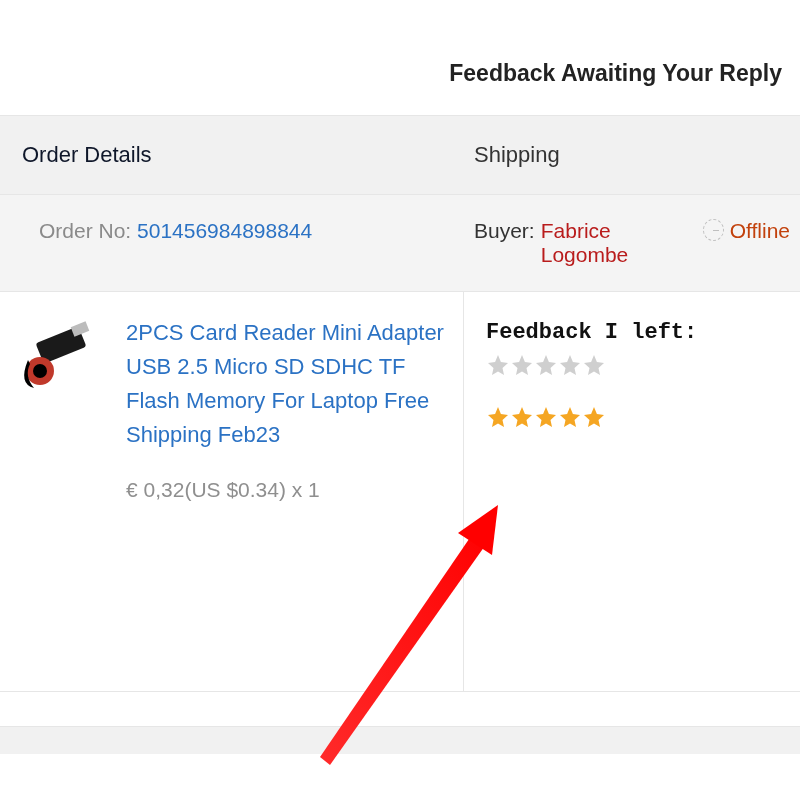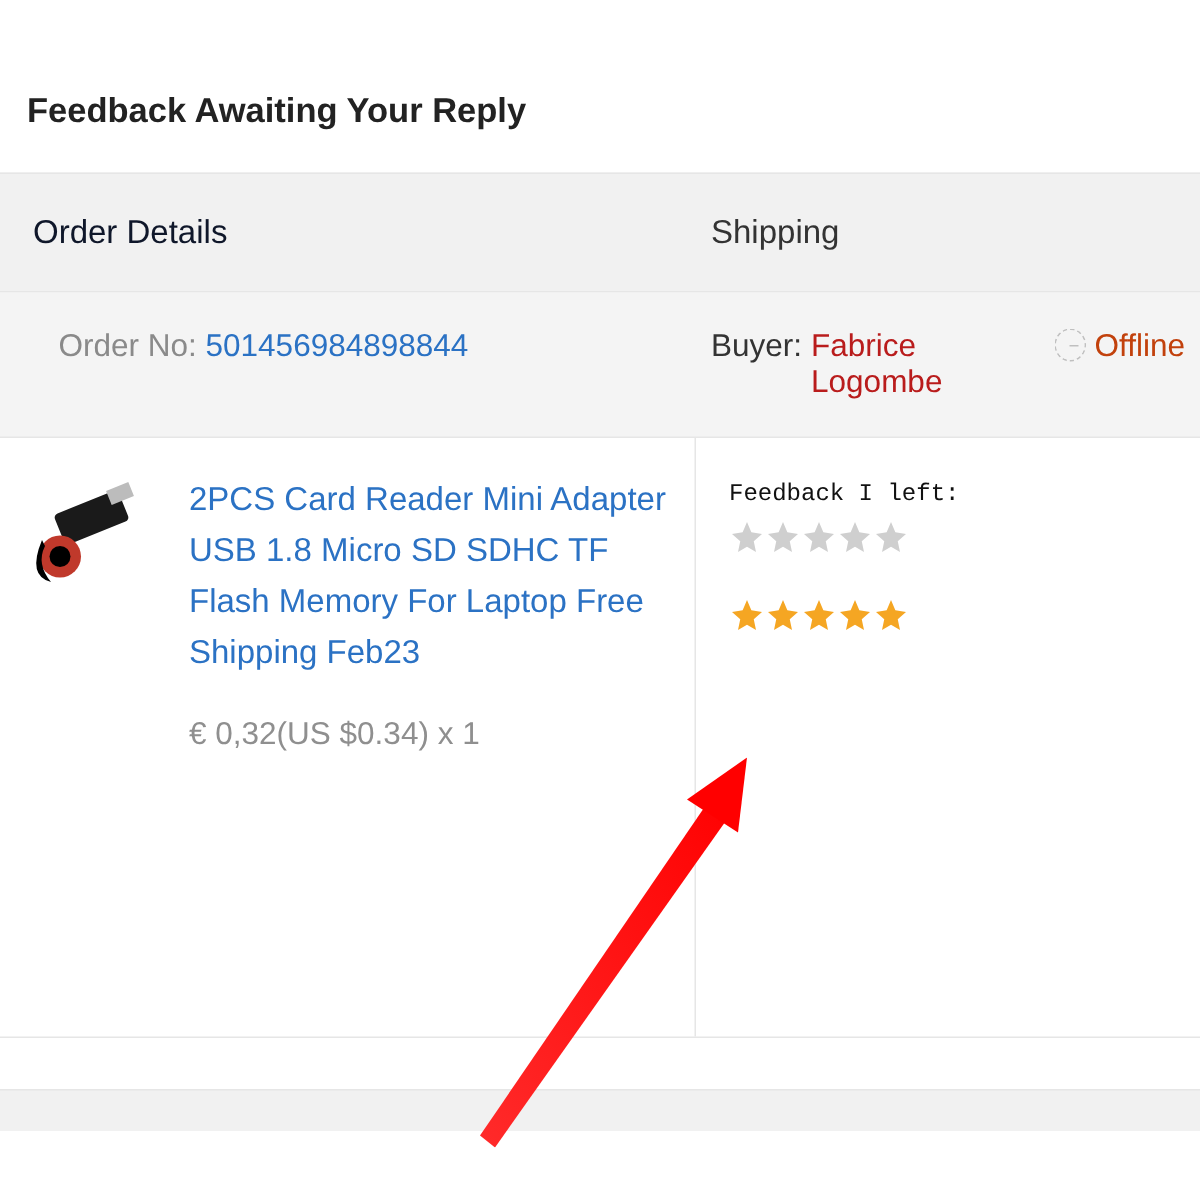--- a/index.html
+++ b/index.html
@@ -9,20 +9,21 @@
     width: 800px;
     height: 800px;
     overflow: hidden;
     position: relative;
   }
   .page-title {
     font-size: 23px;
     font-weight: bold;
     color: #222;
     padding: 60px 18px 28px 18px;
+    text-align: right;
   }
   .table-header {
     display: flex;
     background: #f1f1f1;
     border-top: 1px solid #e6e6e6;
     border-bottom: 1px solid #e6e6e6;
   }
   .th-left {
     width: 58%;
     padding: 26px 22px;
@@ -117,22 +118,22 @@
     text-decoration: none;
     display: block;
   }
   .prod-price {
     color: #8f8f8f;
     font-size: 21px;
     margin-top: 26px;
   }
   .fb-label {
     font-family: "Courier New", monospace;
-    font-weight: normal;
-    font-size: 16px;
+    font-weight: bold;
+    font-size: 22px;
     color: #111;
     margin-bottom: 8px;
   }
   .stars { display: flex; gap: 0; margin-bottom: 28px; }
   .star-grey svg path { fill: #cfcfcf; }
   .star-gold svg path { fill: #f5a623; }
   .star { width: 24px; height: 24px; }
   .fb-text { font-size: 22px; color: #222; margin-top: 6px; }
 
   .arrow-annot {
@@ -174,21 +175,21 @@
       <svg viewBox="0 0 90 90">
         <rect x="0" y="0" width="90" height="90" fill="#fff"></rect>
         <rect x="20" y="18" width="46" height="22" rx="3" fill="#1a1a1a" transform="rotate(-22 43 29)"></rect>
         <rect x="54" y="8" width="16" height="10" fill="#bcbcbc" transform="rotate(-22 62 13)"></rect>
         <circle cx="22" cy="55" r="14" fill="#c0392b"></circle>
         <circle cx="22" cy="55" r="7" fill="#000"></circle>
         <path d="M10 44 Q0 68 16 72 Q6 60 12 48 Z" fill="#000"></path>
       </svg>
     </div>
     <div class="prod-info">
-      <a href="#" class="prod-title">2PCS Card Reader Mini Adapter USB 1.8 Micro SD SDHC TF Flash Memory For Laptop Free Shipping Feb23</a>
+      <a href="#" class="prod-title">2PCS Card Reader Mini Adapter USB 2.5 Micro SD SDHC TF Flash Memory For Laptop Free Shipping Feb23</a>
       <div class="prod-price">€ 0,32(US $0.34) x 1</div>
     </div>
   </div>
 
   <div class="body-right">
     <div class="fb-label">Feedback I left:</div>
     <div class="stars">
       <span class="star star-grey"><svg viewBox="0 0 24 24">
             <path d="M12 2l2.9 6.9L22 10l-5.5 4.9L18 22l-6-3.5L6 22l1.5-7.1L2 10l7.1-1.1z"></path>
           </svg></span>

